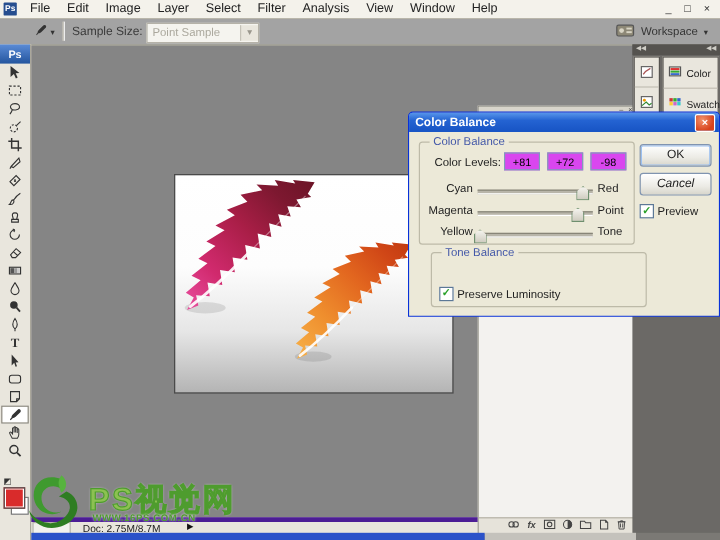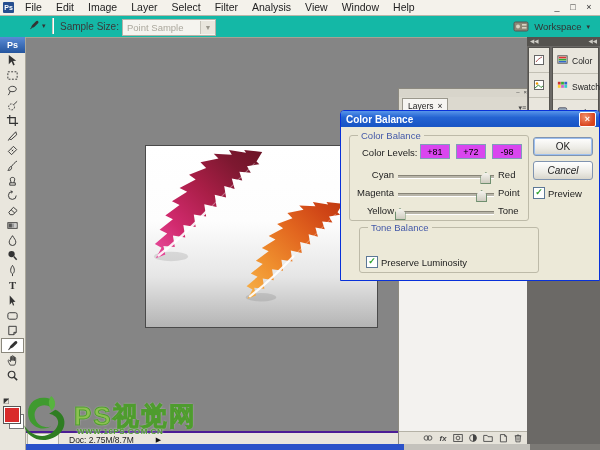--- a/index.html
+++ b/index.html
@@ -9,21 +9,21 @@
   
   .menubar{position:absolute;left:0;top:0;width:600px;height:15px;background:#F4F2EB;
     border-bottom:1px solid #B9B6AA;display:flex;align-items:center;}
   .app-icon{width:11px;height:11px;margin:0 4px 0 3px;background:#264E8F;color:#fff;
     font-size:7px;font-weight:bold;display:flex;align-items:center;justify-content:center;border-radius:1px;}
   .menu-item{padding:0 7px;font-size:10.5px;line-height:15px;cursor:default;}
   .win-controls{margin-left:auto;display:flex;gap:6px;padding-right:6px;}
   .win-controls span{font-size:9px;color:#333;width:10px;text-align:center;line-height:13px;}
 
   
-  .optionsbar{position:absolute;left:0;top:16px;width:600px;height:21px;background:#14b8a6;
+  .optionsbar{position:absolute;left:0;top:16px;width:600px;height:21px;background:#a3a3a3;
     border-bottom:1px solid #A5A294;}
   .opt-tool{position:absolute;left:28px;top:3px;display:flex;align-items:center;}
   .opt-caret{font-size:7px;margin-left:2px;color:#333;}
   .opt-sep{position:absolute;left:52px;top:2px;height:16px;width:1px;background:#c9c6ba;box-shadow:1px 0 0 #fff;}
   .opt-label{position:absolute;left:60px;top:5px;font-size:10px;color:#3a3a3a;}
   .opt-select{position:absolute;left:122px;top:3px;width:92px;height:15px;background:#F5F4EF;
     border:1px solid #B5B2A8;display:flex;align-items:center;}
   .opt-select .val{flex:1;padding-left:4px;font-size:9.5px;color:#ABA89D;white-space:nowrap;overflow:hidden;}
   .opt-select .arrow{width:14px;height:13px;background:#E9E6DD;border-left:1px solid #c5c2b8;
     font-size:7px;color:#9a978d;display:flex;align-items:center;justify-content:center;}
@@ -66,21 +66,21 @@
   .dock-head{height:9px;background:#55534F;color:#cfcdc6;font-size:5.5px;line-height:9px;
     display:flex;justify-content:space-between;padding:0 3px;}
   .dock-cols{display:flex;gap:2px;padding:1px 1px 0 1px;}
   .dock-narrow{width:21px;background:#E9E6DD;border:1px solid #55534F;}
   .dock-narrow .dbtn{height:24px;border-bottom:1px solid #c2bfb4;display:flex;align-items:center;justify-content:center;}
   .dock-wide{width:45px;background:#E9E6DD;border:1px solid #55534F;}
   .dock-row{height:25px;border-bottom:1px solid #c2bfb4;display:flex;align-items:center;gap:3px;padding-left:3px;}
   .dock-row .plabel{font-size:8.5px;color:#222;}
 
   
-  .dialog{position:absolute;left:340px;top:110px;width:258px;height:169px;z-index:5;
+  .dialog{position:absolute;left:340px;top:93px;width:258px;height:169px;z-index:5;
     border:1px solid #0831D9;box-shadow:0 0 0 1px #4a7fe0 inset;background:#ECE9D8;border-radius:4px 4px 0 0;}
   .dlg-title{height:16px;border-radius:3px 3px 0 0;
     background:linear-gradient(180deg,#5795EA 0%,#2463D2 40%,#1956C6 90%);
     color:#fff;font-size:10px;font-weight:bold;display:flex;align-items:center;padding-left:5px;}
   .dlg-close{margin-left:auto;margin-right:3px;width:15px;height:13px;border-radius:2px;
     background:radial-gradient(circle at 35% 30%,#F2926B,#D8431C 70%);border:1px solid #fff;
     color:#fff;font-size:9px;font-weight:bold;display:flex;align-items:center;justify-content:center;line-height:1;}
   .dlg-body{position:absolute;left:0;top:16px;right:0;bottom:0;background:#ECE9D8;}
   .grp{position:absolute;border:1px solid #BDBAA8;border-radius:3px;}
   .grp-title{position:absolute;top:-6px;left:8px;background:#ECE9D8;padding:0 3px;
@@ -108,21 +108,21 @@
     font-size:9px;color:#2AA12A;line-height:9px;text-align:center;font-weight:bold;}
   .preview-chk{position:absolute;left:192px;top:60px;}
   .radio-row{position:absolute;left:4px;top:12px;width:172px;display:flex;}
   .radio{display:flex;align-items:center;gap:3px;font-size:9.5px;}
   .radio .rb{width:9px;height:9px;border-radius:50%;background:#fff;border:1px solid #7a96b8;position:relative;}
   .radio .rb.on:after{content:"";position:absolute;left:2px;top:2px;width:5px;height:5px;border-radius:50%;background:#57B33E;}
   .preserve-chk{position:absolute;left:6px;top:28px;}
 
   
   .statusbar{position:absolute;left:25px;top:431px;width:373px;height:13px;background:#E9E6DD;
-    border-top:2px solid #4c1d95;z-index:3;display:flex;align-items:center;}
+    border-top:4px solid #4c1d95;z-index:3;display:flex;}
   .status-zoom{width:30px;height:11px;background:#F3F2ED;border:1px solid #b5b2a8;margin-left:2px;}
   .status-doc{font-size:8.5px;margin-left:10px;color:#222;}
   .status-fly{font-size:7px;margin-left:22px;color:#111;}
   .bar-blue{position:absolute;left:0;top:444px;width:404px;height:6px;background:#2B52C9;z-index:3;}
   .bar-mid{position:absolute;left:404px;top:444px;width:126px;height:6px;background:#C4C2BC;z-index:3;}
   .bar-right{position:absolute;left:530px;top:444px;width:70px;height:6px;background:#7B7975;z-index:3;}
 
   
   .watermark{position:absolute;left:20px;top:393px;z-index:9;pointer-events:none;}
   .wm-title{position:absolute;left:54px;top:6px;font-size:26px;font-weight:bold;letter-spacing:2px;

